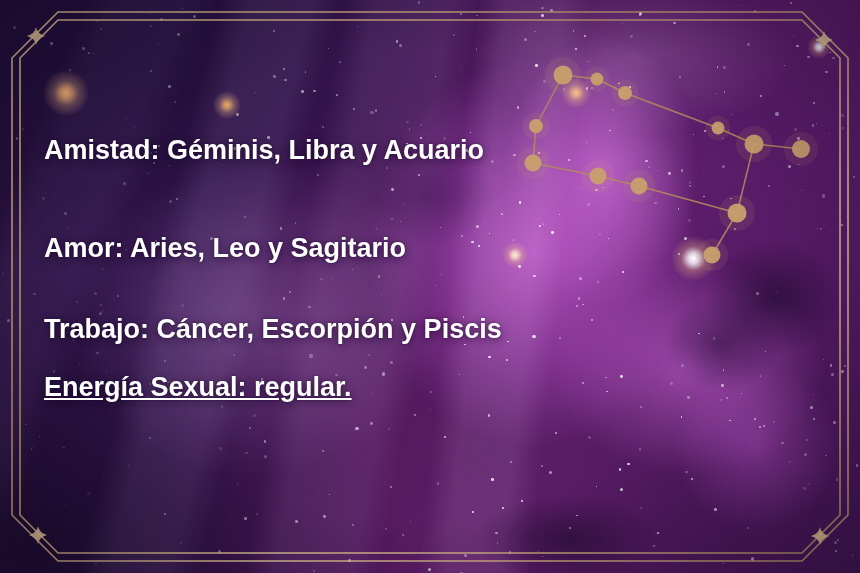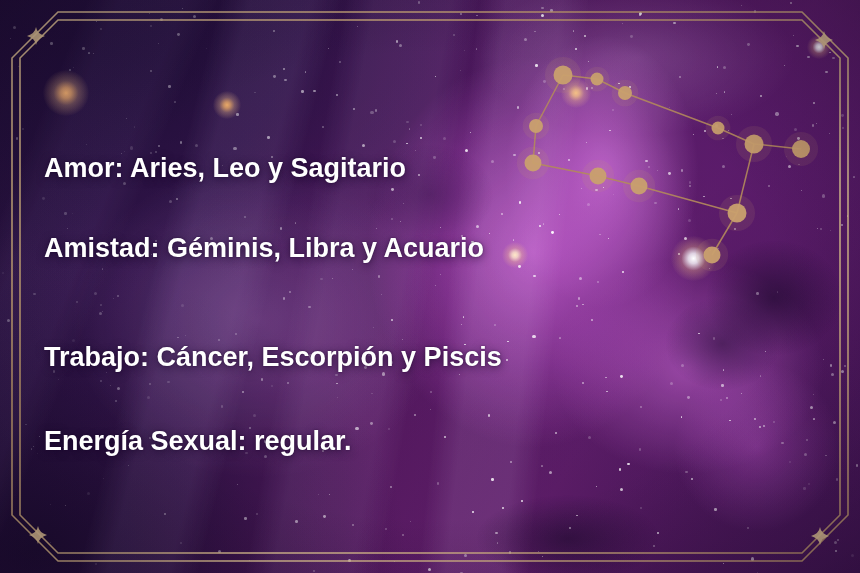--- a/index.html
+++ b/index.html
@@ -124,22 +124,22 @@
   .line {
     color: #ffffff;
     font-size: 27px;
     font-weight: bold;
     line-height: 1.1;
     text-shadow: 0 2px 9px rgba(24,6,40,0.72), 0 0 2px rgba(24,6,40,0.55);
     white-space: nowrap;
   }
   #line-amor     { margin-top: 68px; }
   #line-amistad  { margin-top: 50px; }
-  #line-trabajo  { margin-top: 80px; }
-  #line-energia  { margin-top: 54px; }
+  #line-trabajo  { margin-top: 52px; }
+  #line-energia  { margin-top: 28px; text-decoration: underline; }
 
   
   #vignette {
     position: absolute;
     inset: 0;
     pointer-events: none;
     background: radial-gradient(ellipse 78% 78% at 50% 50%, rgba(0,0,0,0) 52%, rgba(14,4,26,0.42) 100%);
     z-index: 20;
   }
 </style>
@@ -656,19 +656,19 @@
       </g>
       <g>
         <path d="M 820 527 Q 821.1 533.8 829 536 Q 821.1 538.2 820 545 Q 818.9 538.2 811 536 Q 818.9 533.8 820 527 Z" fill="#e0c494" fill-opacity="0.9"></path>
       </g>
       <g>
         <path d="M 38 526 Q 39.1 532.8 47 535 Q 39.1 537.2 38 544 Q 36.9 537.2 29 535 Q 36.9 532.8 38 526 Z" fill="#e0c494" fill-opacity="0.9"></path>
       </g>
     </svg>
 
   <div id="content">
+    <div class="line" id="line-amistad">Amistad: Géminis, Libra y Acuario</div>
     <div class="line" id="line-amor">Amor: Aries, Leo y Sagitario</div>
-    <div class="line" id="line-amistad">Amistad: Géminis, Libra y Acuario</div>
     <div class="line" id="line-trabajo">Trabajo: Cáncer, Escorpión y Piscis</div>
     <div class="line" id="line-energia">Energía Sexual: regular.</div>
   </div>
 
 </div>
 
 </body></html>

